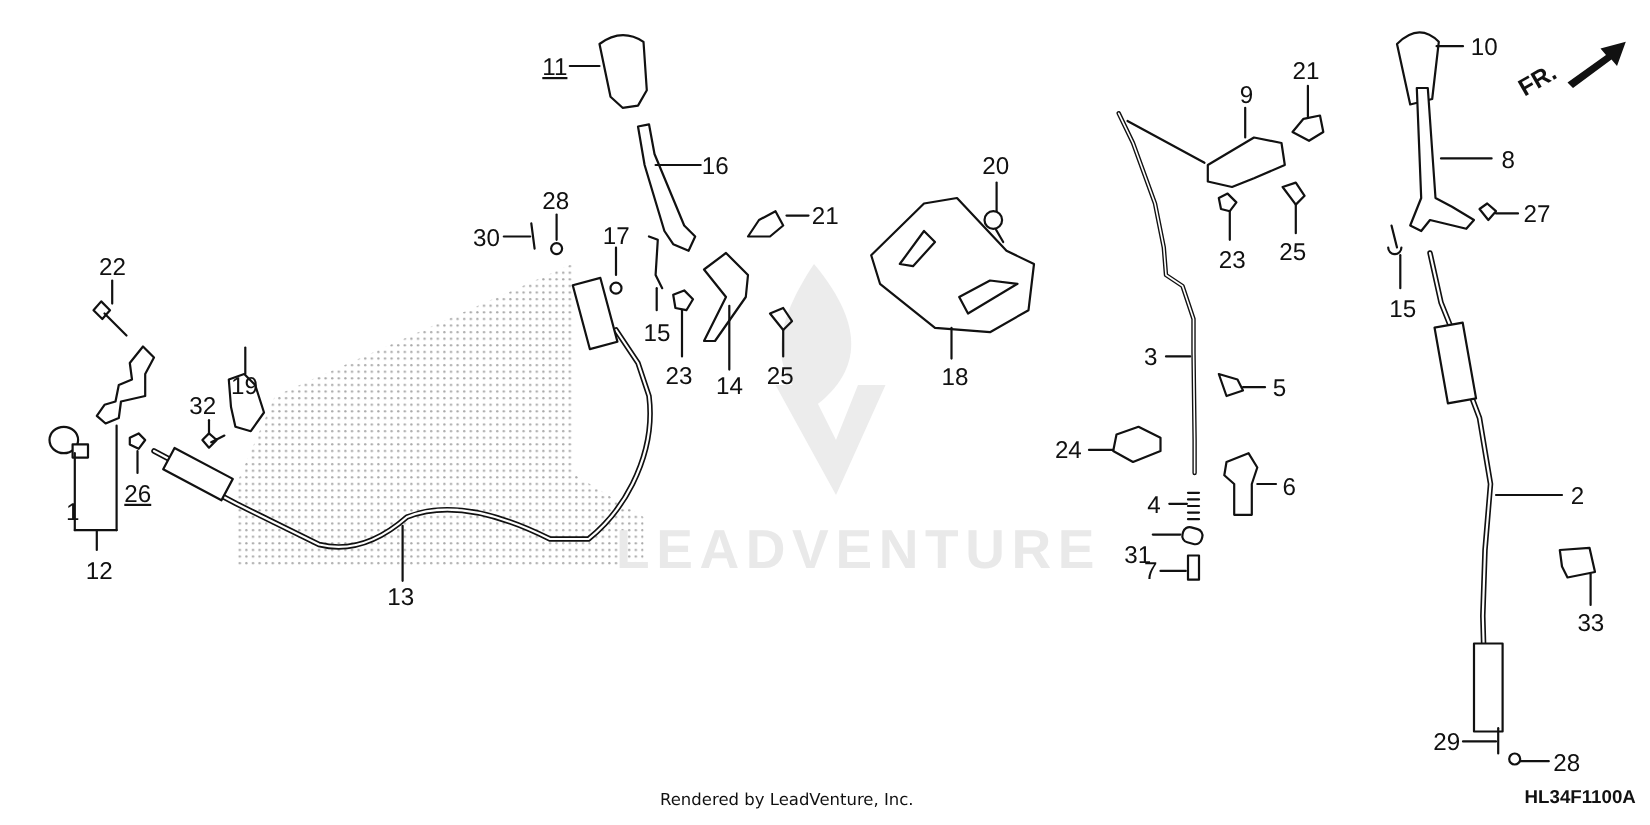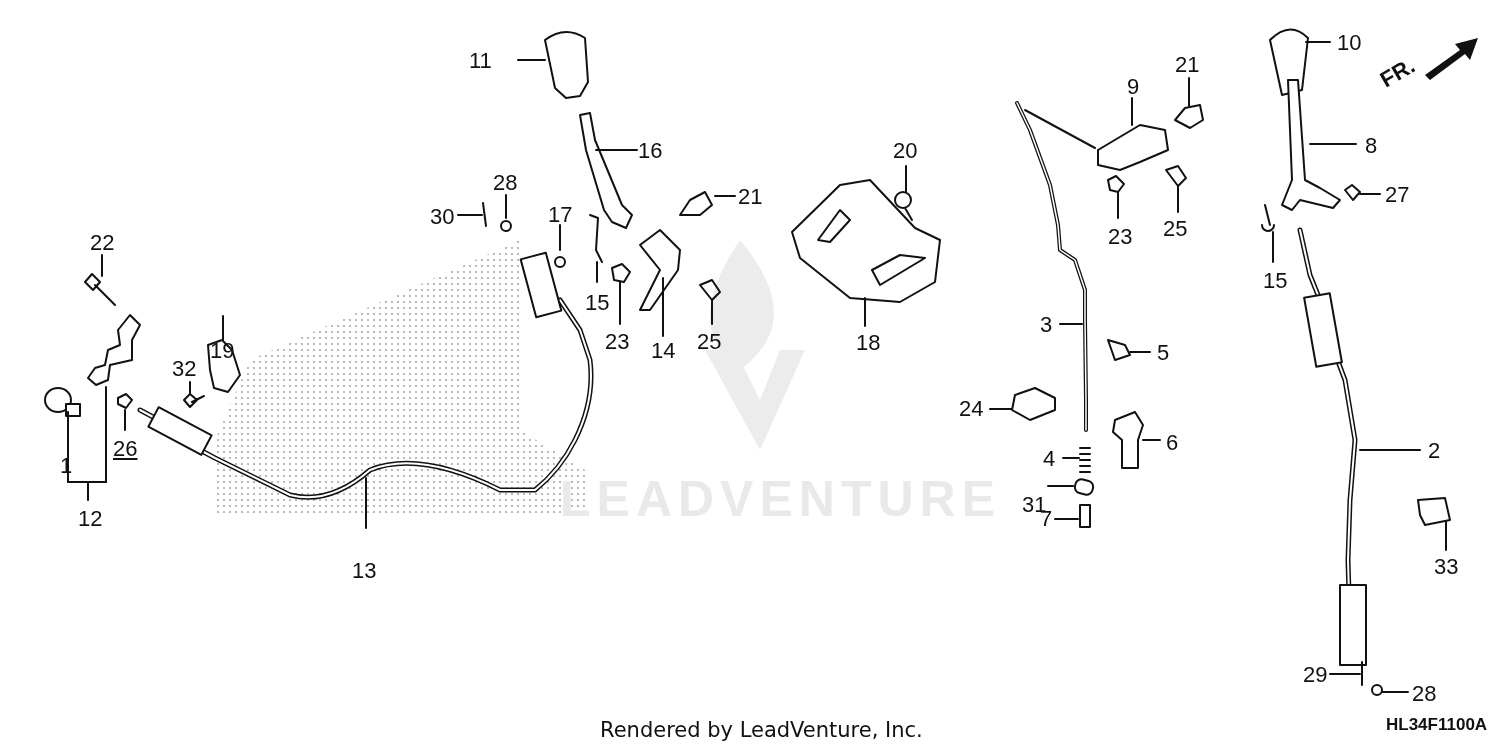--- a/index.html
+++ b/index.html
@@ -1,19 +1,19 @@
 <!DOCTYPE html>
 <html><head>
 <meta charset="utf-8">
 <style>
   html,body{margin:0;padding:0;background:#fff;}
   body{width:1500px;height:750px;position:relative;overflow:hidden;font-family:"Liberation Sans",sans-serif;}
   #diagram{position:absolute;left:0;top:0;width:1500px;height:750px;}
   .callout{position:absolute;font-family:"Liberation Sans",sans-serif;font-size:22px;color:#111;line-height:1;white-space:nowrap;}
-  .credit{position:absolute;left:600px;top:718px;font-family:"DejaVu Sans",sans-serif;font-size:21px;color:#111;}
+  .credit{position:absolute;left:600px;top:718px;font-family:"DejaVu Sans",sans-serif;font-size:15px;color:#111;}
   .code{position:absolute;left:1348px;top:715px;font-family:"Liberation Sans",sans-serif;font-size:17px;color:#111;font-weight:bold;margin-left:38px;}
   .wm-text{position:absolute;left:560px;top:470px;font-family:"Liberation Sans",sans-serif;font-size:50px;font-weight:bold;letter-spacing:6px;color:#e9e9e9;}
   .fr{position:absolute;left:1380px;top:60px;font-family:"Liberation Sans",sans-serif;font-size:22px;font-weight:bold;color:#111;transform:rotate(-30deg);}
 </style>
 </head>
 <body>
 
 <svg id="diagram" viewBox="0 0 1500 750" xmlns="http://www.w3.org/2000/svg">
   <defs>
     <pattern id="dots" width="6" height="6" patternUnits="userSpaceOnUse">
@@ -136,22 +136,22 @@
 <div class="wm-text">LEADVENTURE</div>
 <div class="fr">FR.</div>
 
 <div id="callouts">
     <div class="callout" style="left: 60px; top: 455px;">1</div>
     <div class="callout" style="left: 78px; top: 508px;">12</div>
     <div class="callout" style="left: 90px; top: 232px;">22</div>
     <div class="callout" style="left: 113px; top: 438px; text-decoration: underline;">26</div>
     <div class="callout" style="left: 210px; top: 292px; margin-top: 48px;">19</div>
     <div class="callout" style="left: 172px; top: 358px;">32</div>
-    <div class="callout" style="left: 352px; top: 560px;">13</div>
-    <div class="callout" style="left: 469px; top: 50px;">11</div>
+    <div class="callout" style="left: 352px; top: 532px;">13</div>
+    <div class="callout" style="left: 493px; top: 50px; text-decoration: underline;">11</div>
     <div class="callout" style="left: 638px; top: 140px; text-align: right;">16</div>
     <div class="callout" style="left: 430px; top: 206px;">30</div>
     <div class="callout" style="left: 493px; top: 172px;">28</div>
     <div class="callout" style="left: 548px; top: 204px;">17</div>
     <div class="callout" style="left: 585px; top: 292px;">15</div>
     <div class="callout" style="left: 605px; top: 331px;">23</div>
     <div class="callout" style="left: 651px; top: 340px;">14</div>
     <div class="callout" style="left: 697px; top: 331px;">25</div>
     <div class="callout" style="left: 738px; top: 186px;">21</div>
     <div class="callout" style="left: 893px; top: 140px;">20</div>

